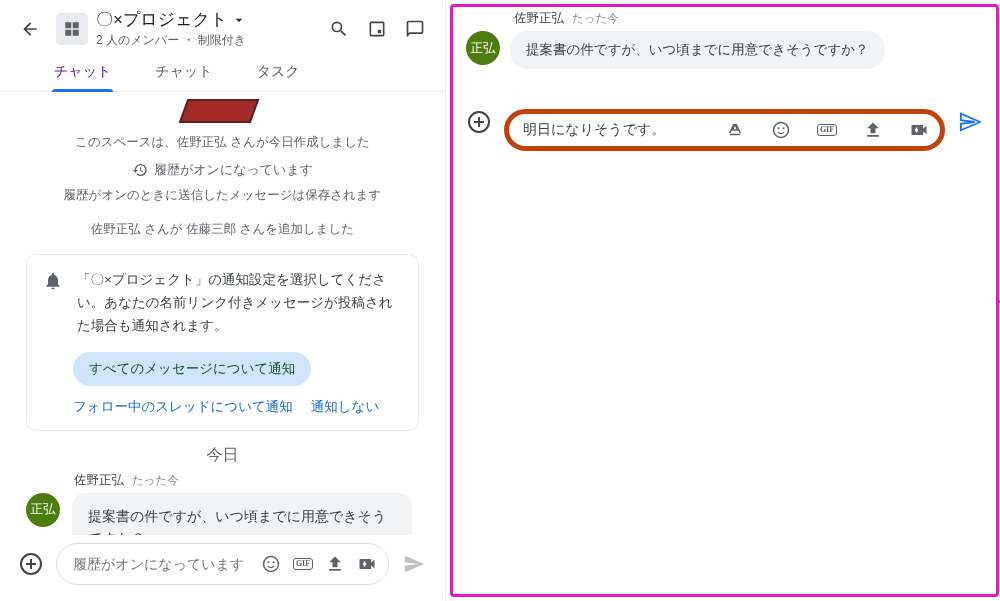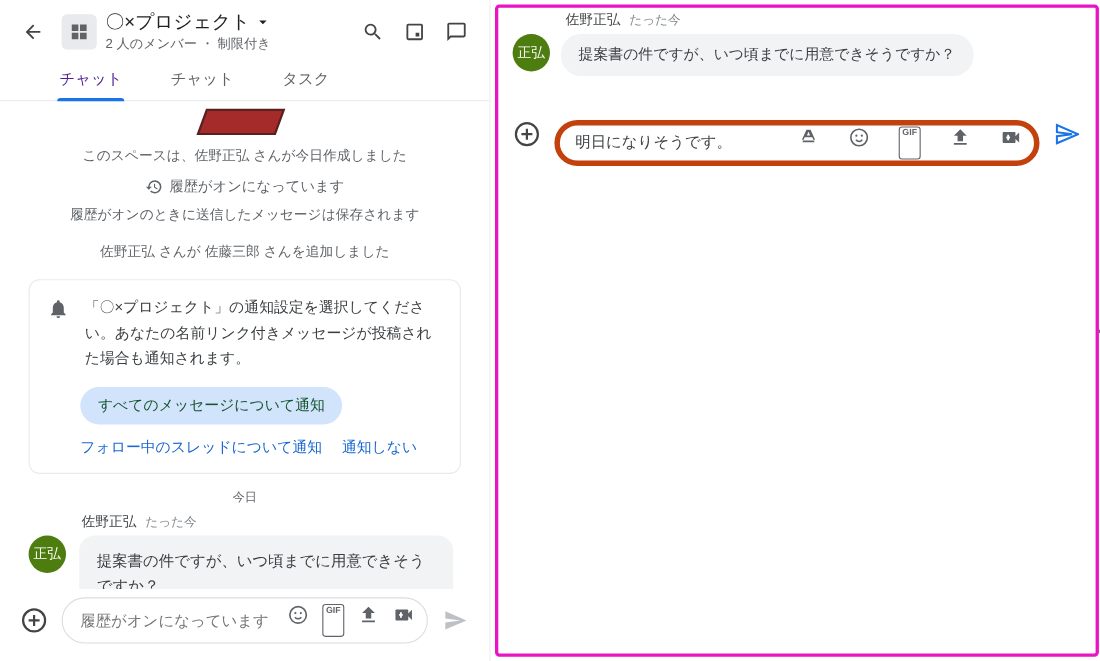--- a/index.html
+++ b/index.html
@@ -101,21 +101,21 @@
   .card-actions { margin-top:14px; margin-left: 30px; display:flex; flex-wrap:wrap; gap:18px; align-items:center;}
   .chip {
     border:none;
     border-radius: 18px;
     padding: 8px 16px;
     font-size: 13.5px;
     cursor: pointer;
   }
   .chip.primary { background:#d2e3fc; color:#14532d; }
   .linkish { color:#1967d2; font-size:13.5px; cursor:pointer; }
-  .date-sep { text-align:center; color:#5f6368; font-size:11px; margin:14px 0 6px 0;}
+  .date-sep { text-align:center; color:#5f6368; font-size:16px; margin:14px 0 6px 0;}
   
   .msg-group { margin-top:6px; }
   .sender-row { display:flex; align-items:baseline; gap:8px; margin-left:54px; font-size:12.5px;}
   .sender-name { color:#3c4043; }
   .sender-time { color:#80868b; font-size:11.5px;}
   .msg-row { display:flex; gap:12px; align-items:flex-start; margin-top:4px;}
   .avatar {
     width:34px; height:34px; border-radius:50%;
     background:#4d7c0f; color:#fff;
     display:flex; align-items:center; justify-content:center;
@@ -148,22 +148,23 @@
     display:flex; align-items:center;
     padding: 0 6px 0 16px;
     gap:2px;
   }
   .compose-input {
     flex:1; border:none; outline:none; font-size:14px; color:#5f6368;
     background:transparent;
   }
   .mini-icon {
     width:30px; height:30px; border:none; background:none; cursor:pointer;
-    display:flex; justify-content:center; color:#5f6368;
+    display:flex; align-items:center; justify-content:center; color:#5f6368;
     border-radius:50%;
+    font-family:Liberation Serif, serif;
   }
   .send-btn {
     width:34px; height:34px; border:none; background:none; cursor:pointer;
     display:flex; align-items:center; justify-content:center;
     color:#bdc1c6;
   }
   .send-btn.enabled { color:#1a73e8; }
 
   
   .right {

